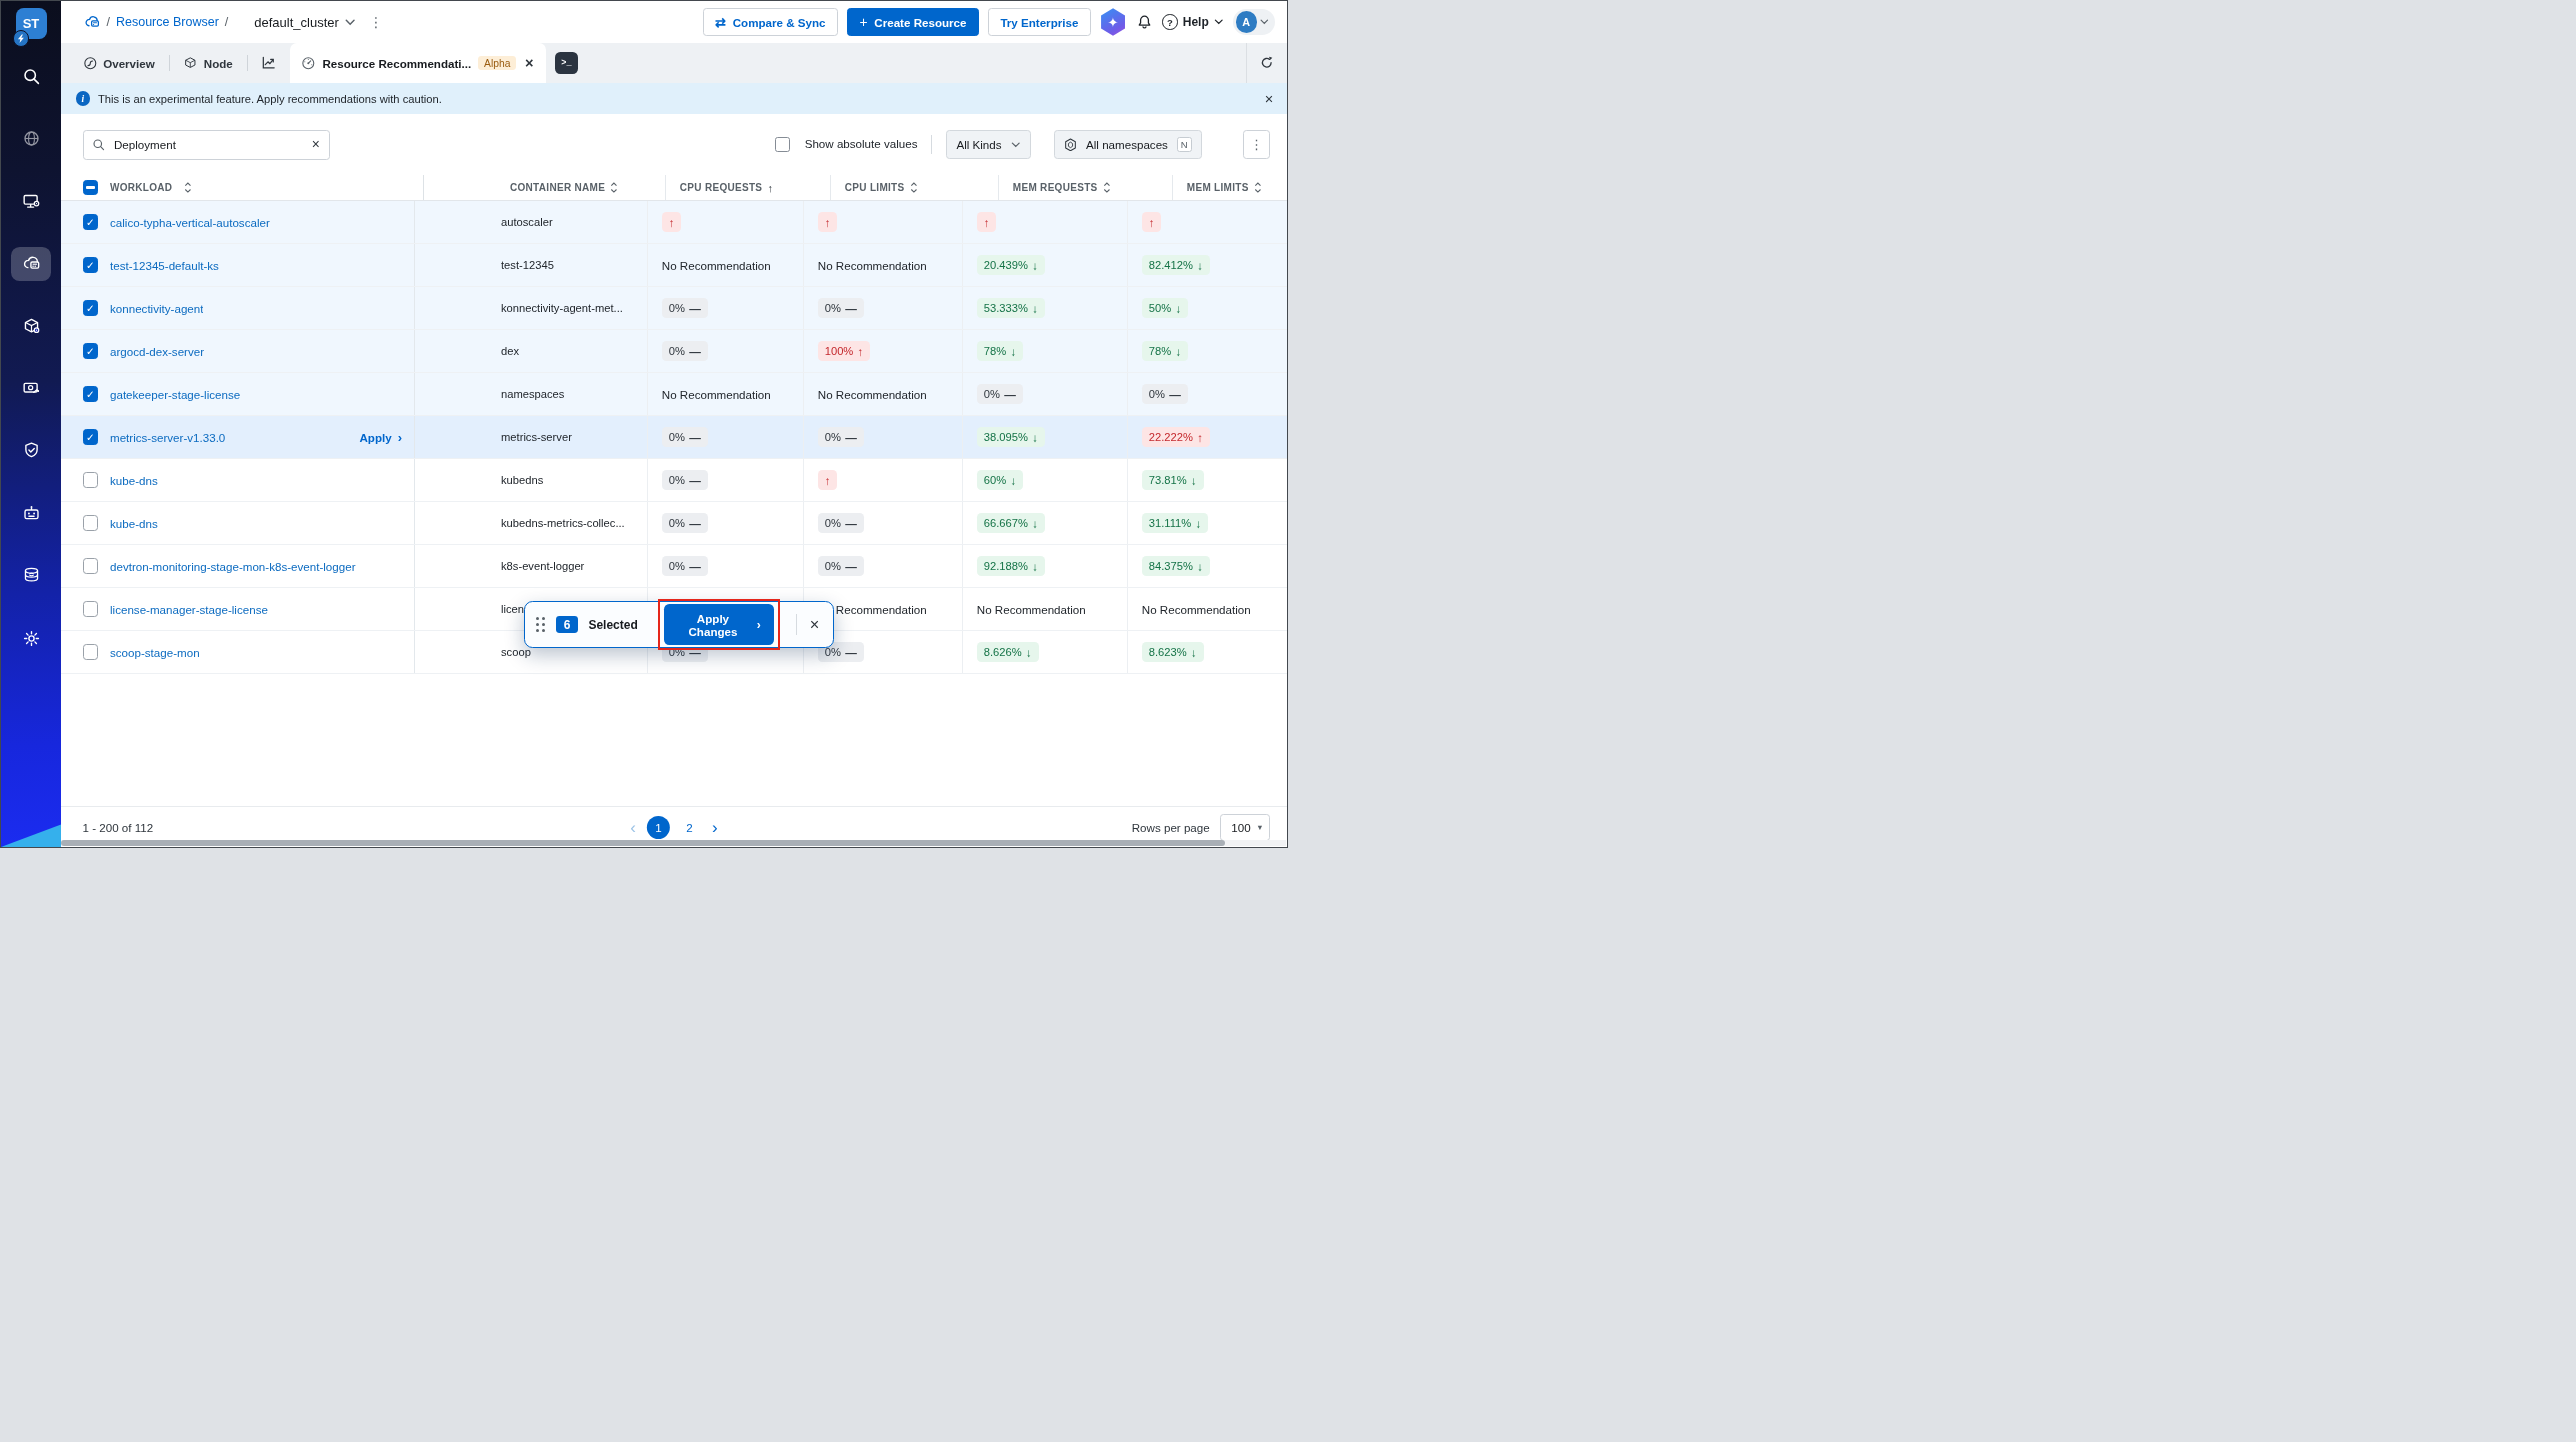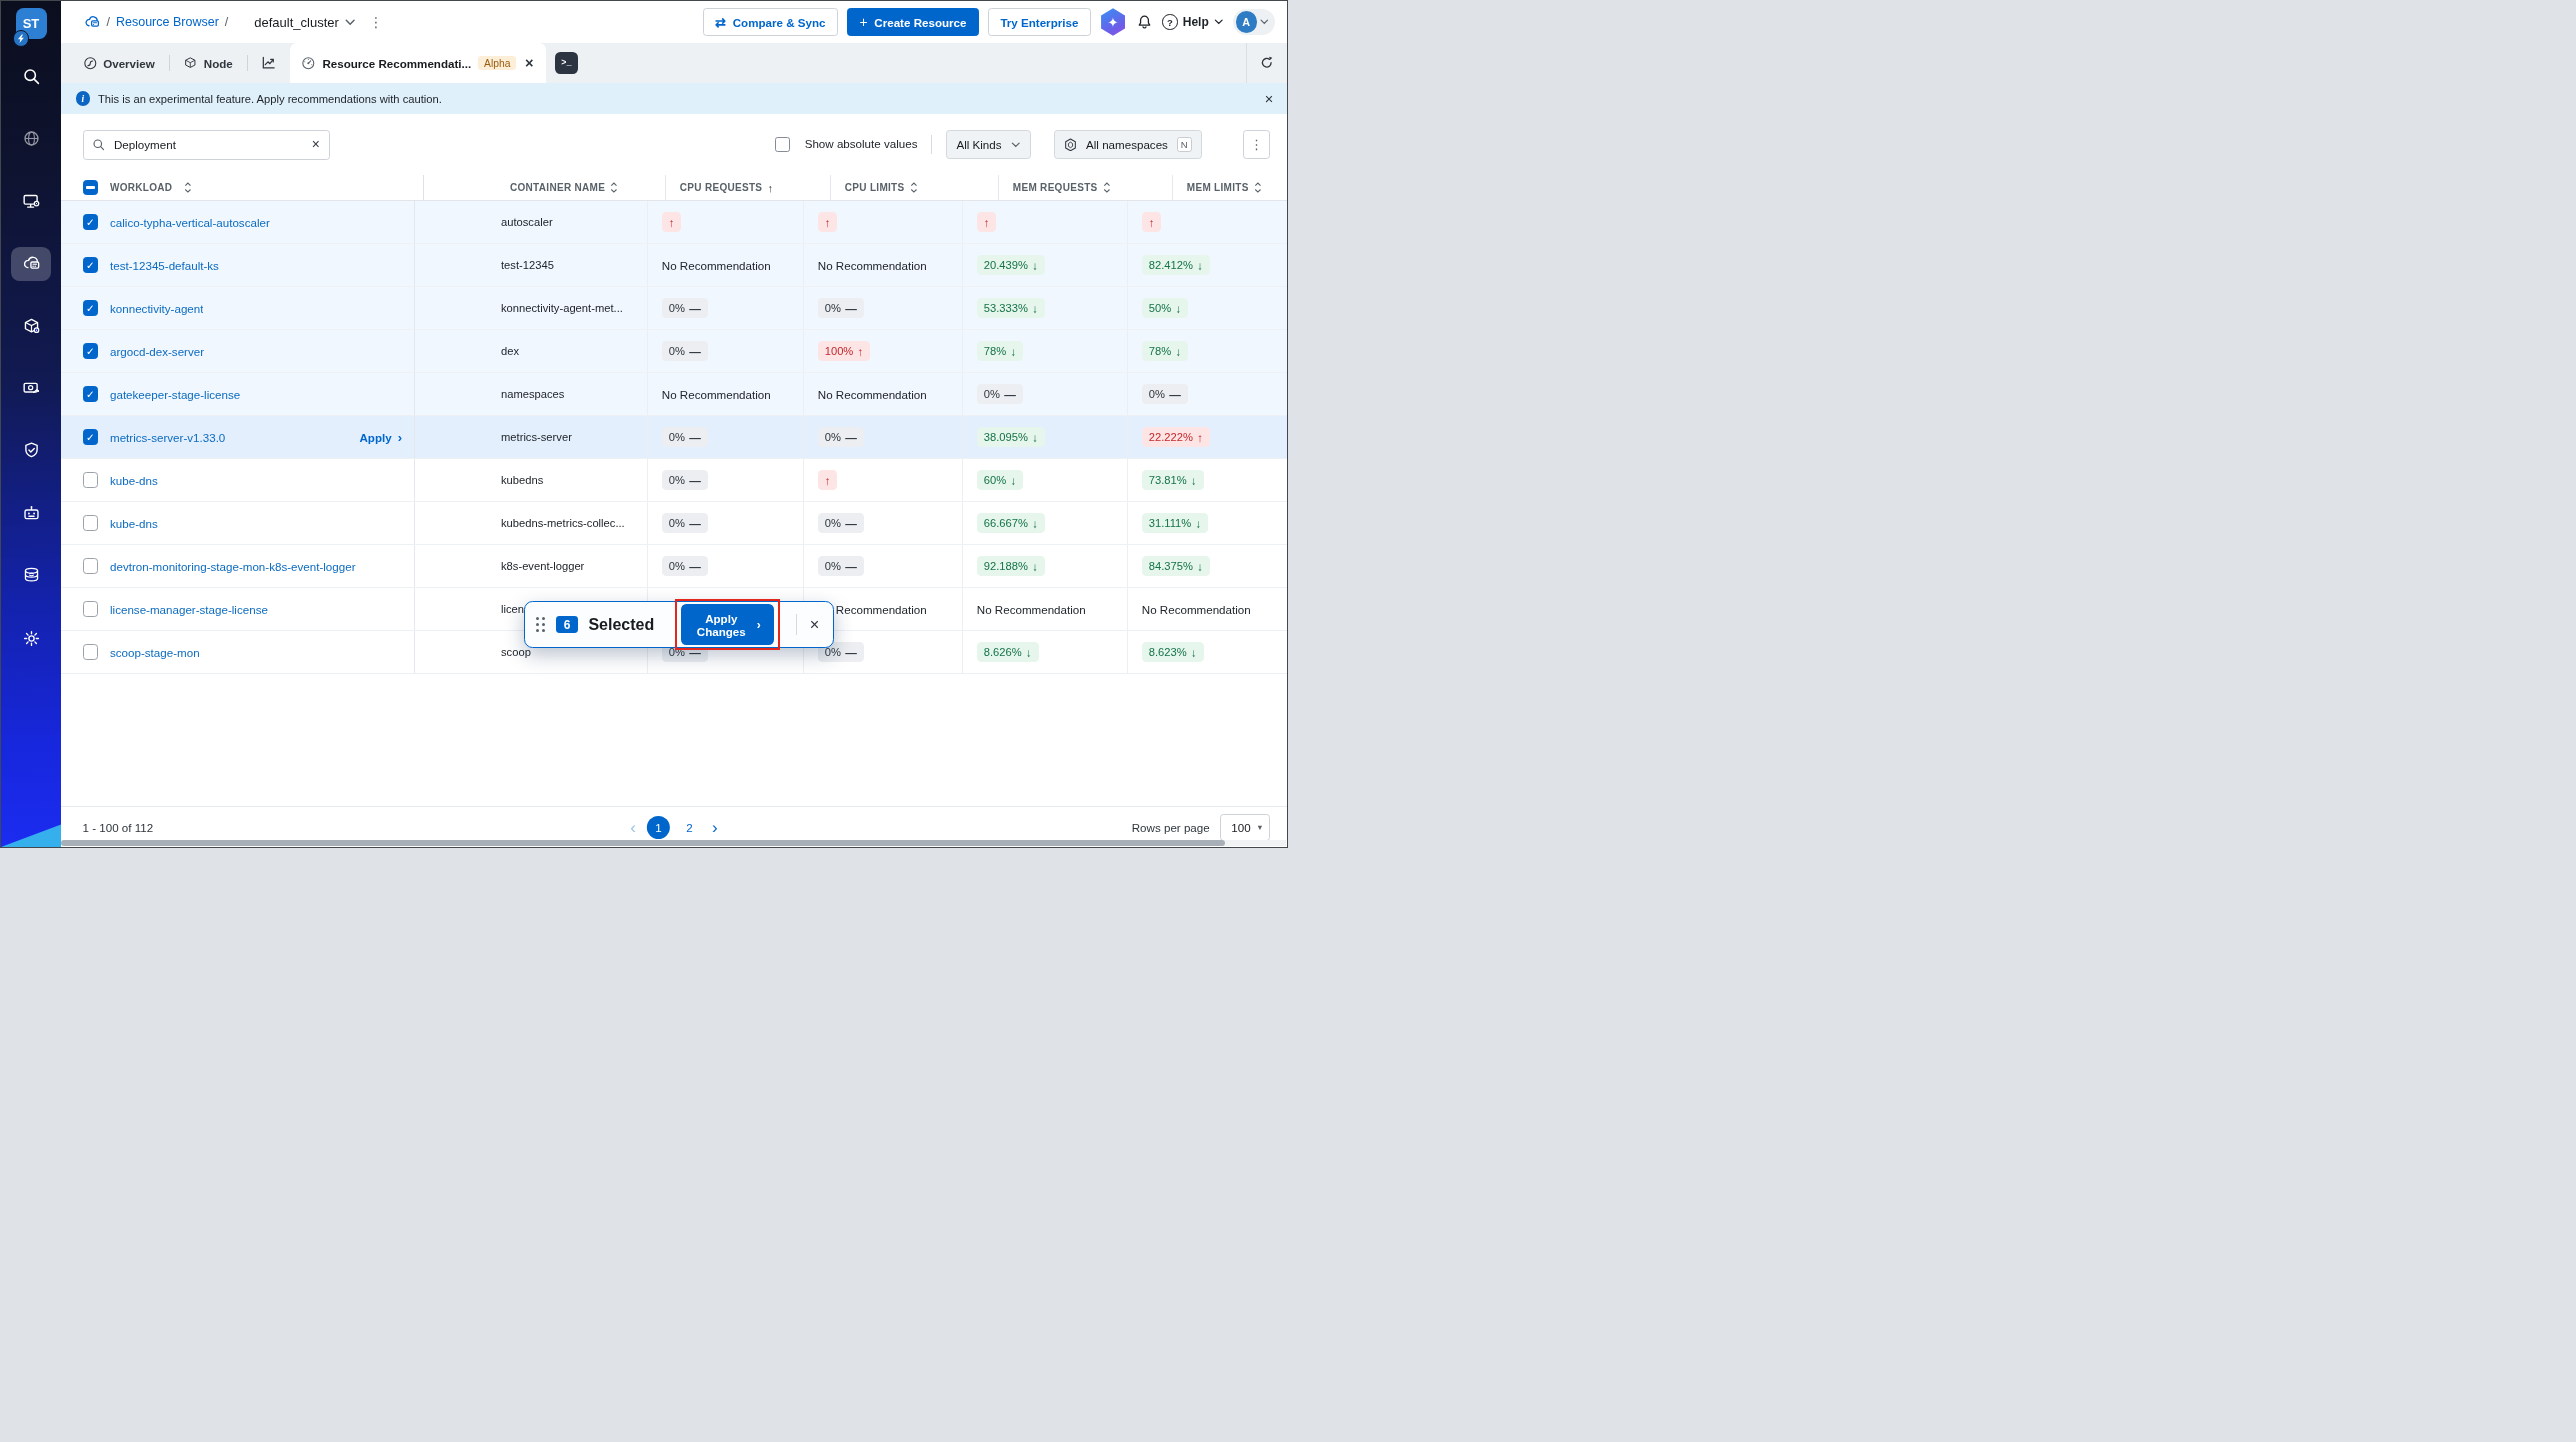--- a/index.html
+++ b/index.html
@@ -100,21 +100,21 @@
   .badge.gray{background:#eceef1;color:#2f363d;}
   .badge.green{background:#e6f6ec;color:#157347;}
   .badge.red{background:#fde5e5;color:#c4282d;}
   .badge .arrow{font-weight:600;font-size:11.6px;}
 
   
   .selbar{position:absolute;left:523px;top:600px;width:310px;height:47px;background:#fbfdff;border:0.9px solid #0066cc;border-radius:8.6px;box-shadow:0 6.9px 19px rgba(16,44,84,.28);display:flex;align-items:center;padding:0 11.2px;gap:10.3px;z-index:20;}
   .dots{display:grid;grid-template-columns:repeat(2,3.4px);grid-auto-rows:3.4px;gap:2.6px;cursor:grab;}
   .dots i{width:3px;height:3px;border-radius:50%;background:#596168;}
   .selcount{background:#0066cc;color:#fff;font-size:12px;font-weight:700;border-radius:3.4px;padding:1.7px 7.8px;}
-  .seltext{font-size:16px;font-weight:600;color:#181b1f;}
+  .seltext{font-size:12px;font-weight:600;color:#181b1f;}
   .annot{position:relative;margin-left:16px;}
   .annot::after{content:"";position:absolute;inset:-5.2px -6px;border:2.6px solid #e5261b;pointer-events:none;}
   .applybtn{background:#0066cc;color:#fff;border:none;border-radius:5.2px;padding:7.8px 13px;font-size:11.6px;font-weight:600;display:flex;align-items:center;gap:7.8px;cursor:pointer;font-family:inherit;}
   .applybtn .ch{font-size:12px;}
   .selvd{width:0.9px;height:20.7px;background:#d6dbe0;margin-left:12px;}
   .selx{color:#2f363d;font-size:16.4px;cursor:pointer;padding:0 2.6px;}
 
   
   .pager{height:41px;flex:0 0 41px;border-top:0.9px solid #e8ebee;display:flex;align-items:center;padding:0 17px 0 21.5px;position:relative;background:#fff;font-size:11.6px;color:#2f363d;}
   .pcenter{position:absolute;left:50%;top:0;height:100%;transform:translateX(-50%);display:flex;align-items:center;gap:7.8px;}
@@ -756,21 +756,21 @@
           <div class="c cm">
             <span class="badge green">
               <span>8.623%</span>
               <span class="arrow">↓</span>
             </span>
           </div>
         </div>
       </div>
 
     <div class="pager">
-      <span>1 - 100 of 112</span>
+      <span>1 - 200 of 112</span>
       <div class="pcenter">
         <span class="pchev prev">‹</span>
         <span class="pg active">1</span>
         <span class="pg">2</span>
         <span class="pchev next">›</span>
       </div>
       <div class="pright">
         <span>Rows per page</span>
         <div class="rpp">
           <span>100</span>

